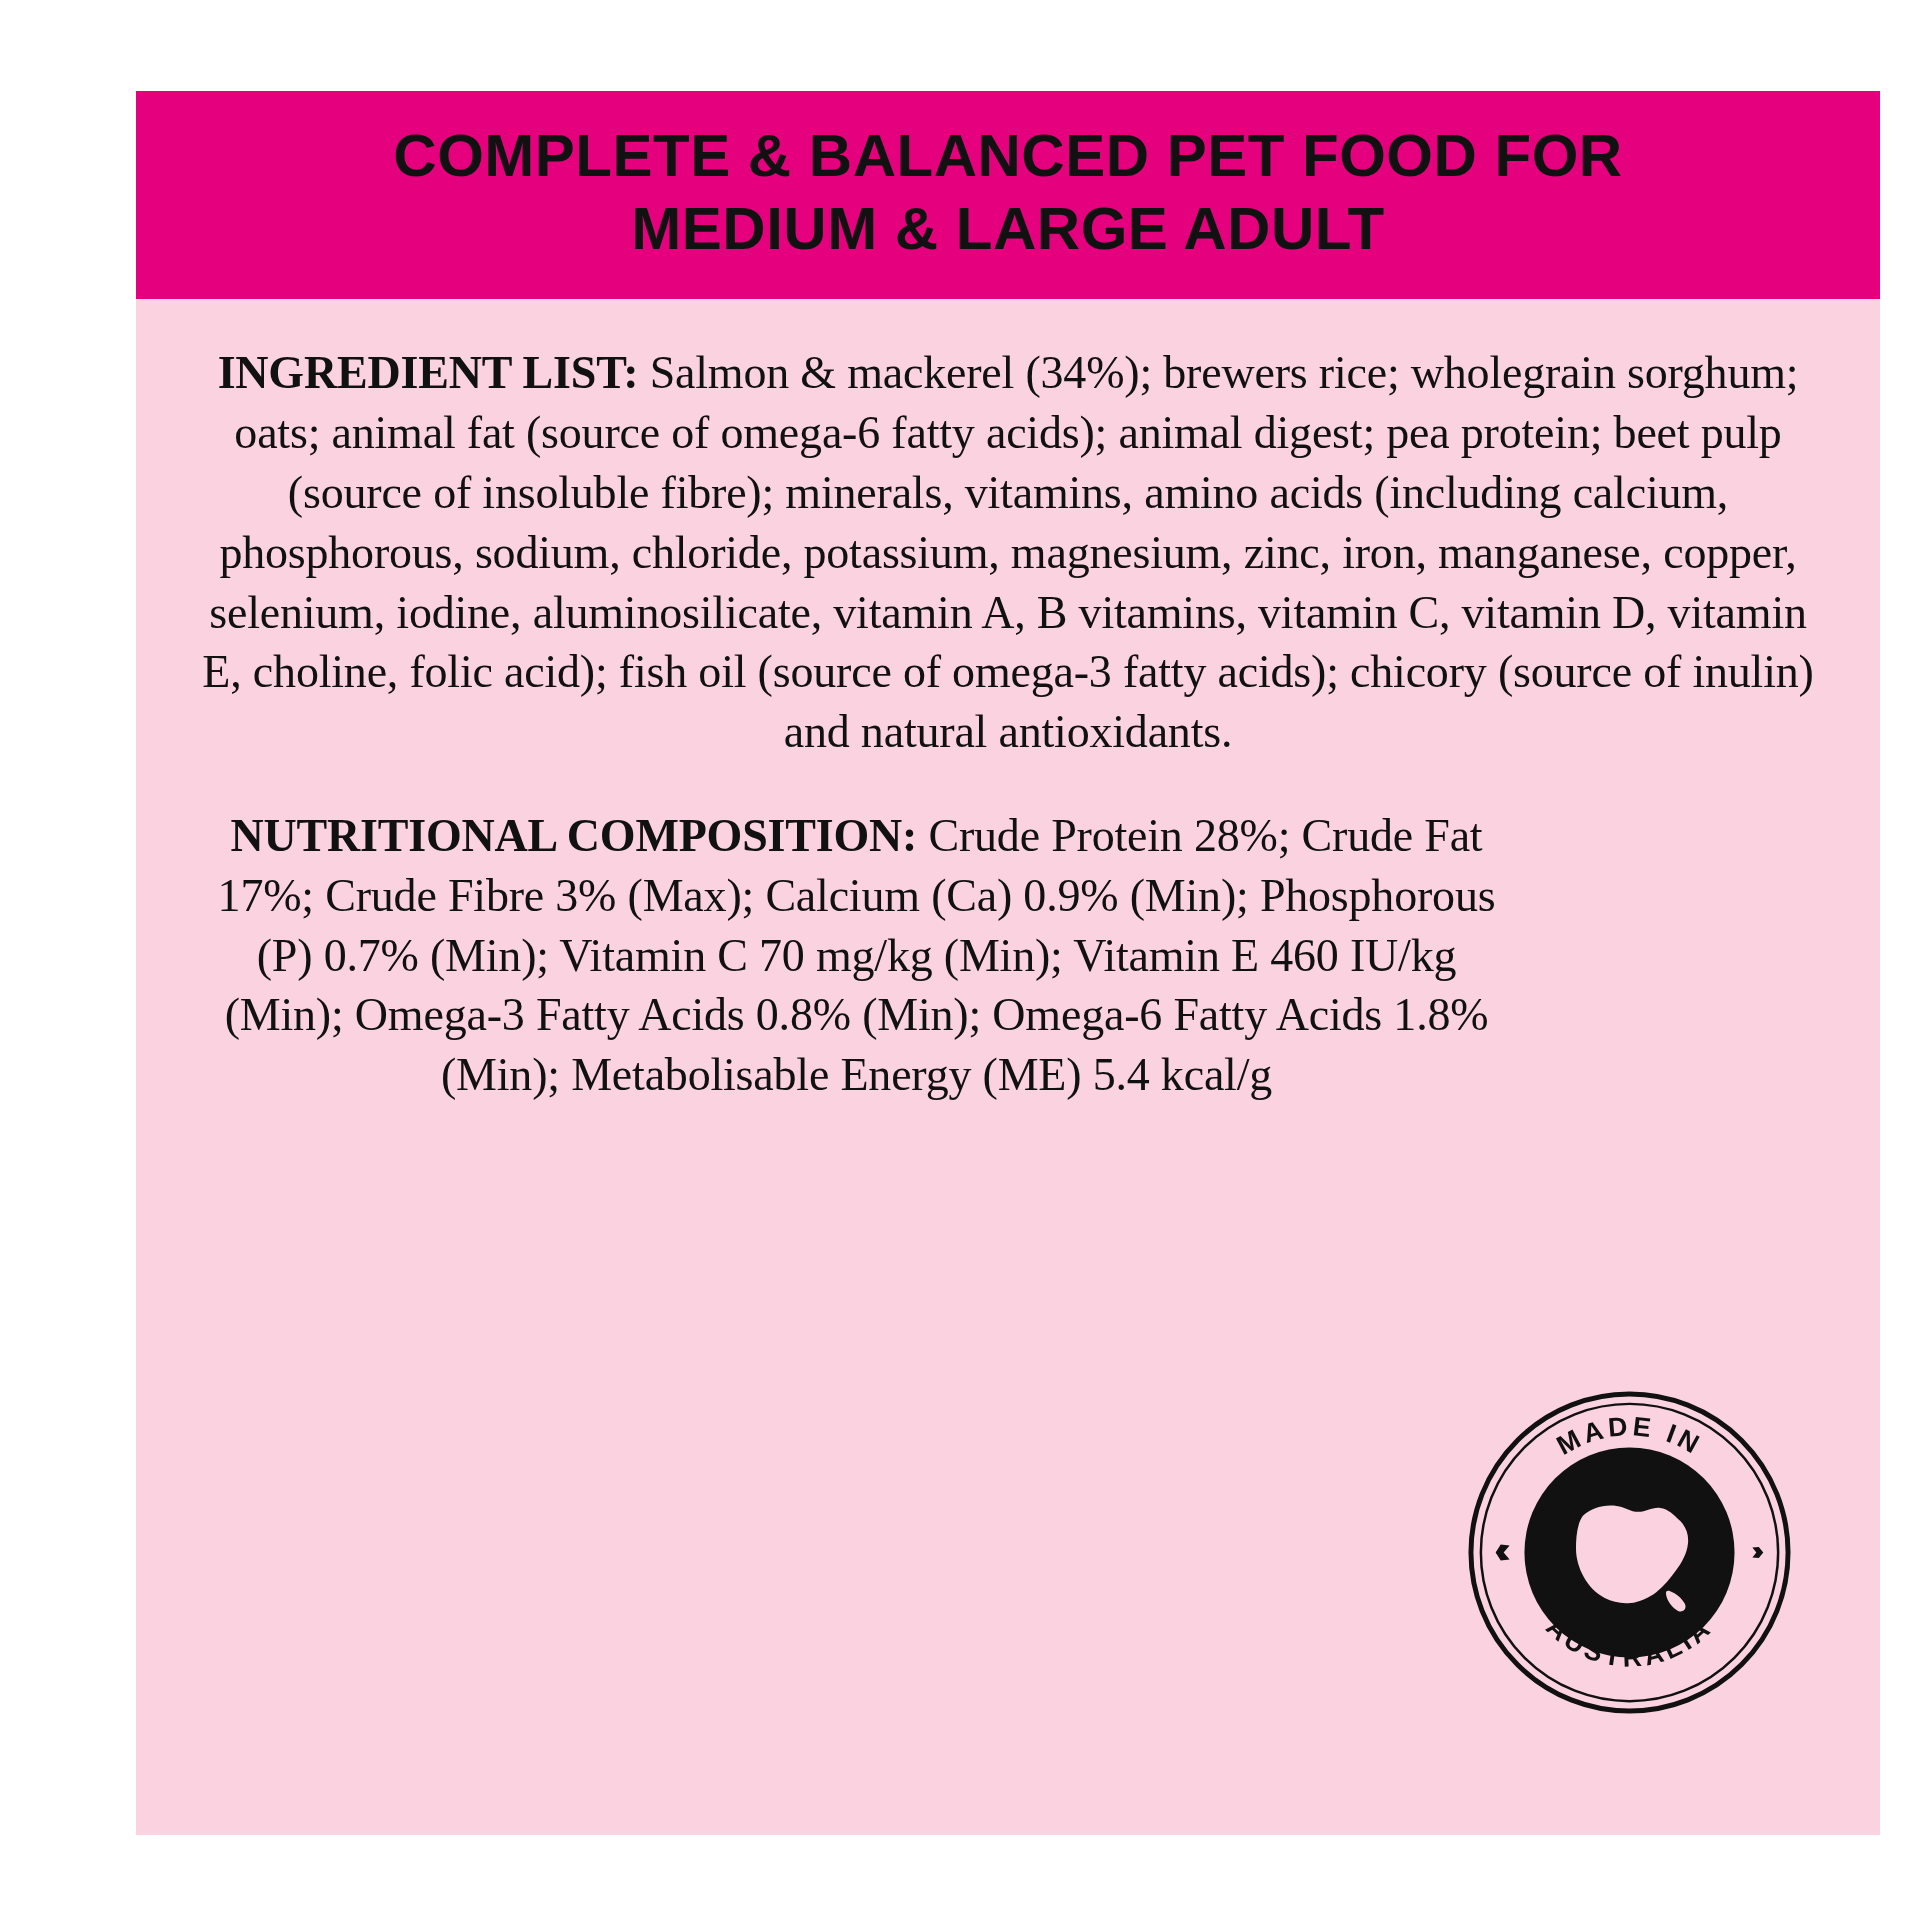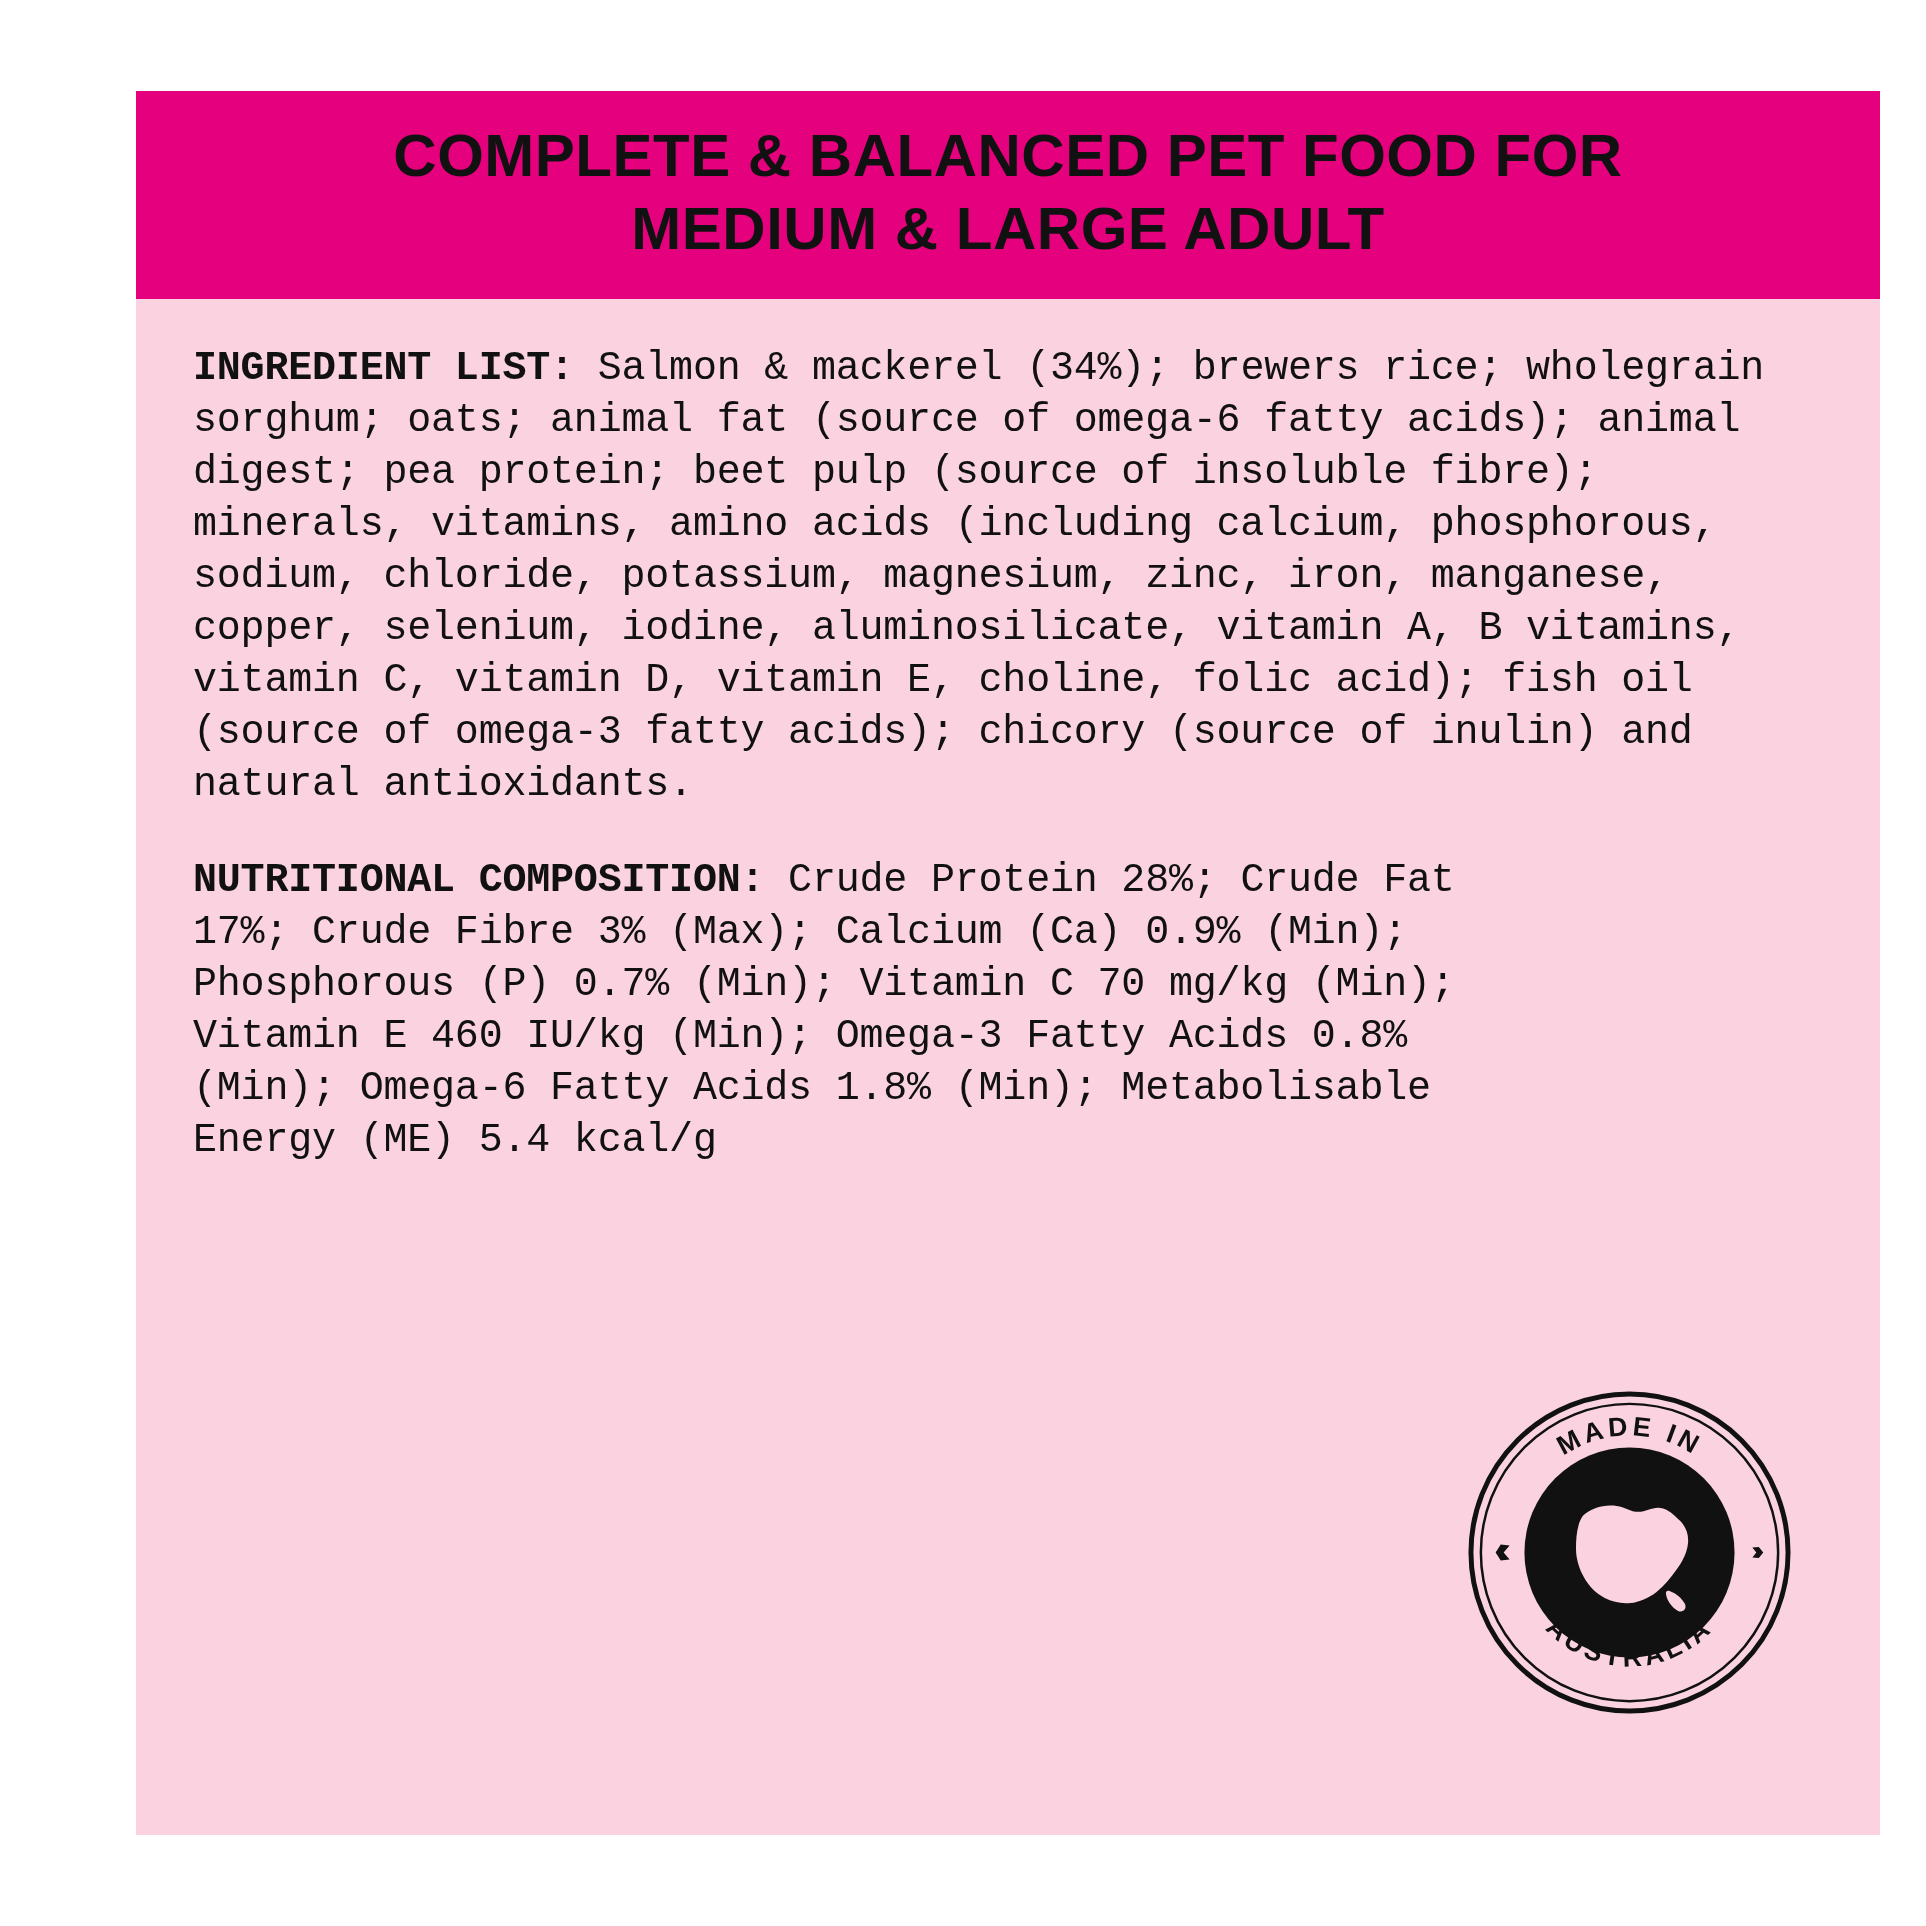--- a/index.html
+++ b/index.html
@@ -39,25 +39,26 @@
     text-transform: uppercase;
     font-family: "Liberation Sans", sans-serif;
     white-space: pre-line;
   }
   .body-area {
     padding: 44px 57px 0 57px;
     box-sizing: border-box;
   }
   .para {
     color: #111111;
-    font-size: 40px;
+    font-size: 46px;
     line-height: 1.30;
     margin: 0 0 44px 0;
-    font-family: Liberation Mono, monospace;
+    font-family: Liberation Serif, serif;
     letter-spacing: -0.2px;
+    text-align: center;
   }
   .para .lbl {
     font-weight: bold;
   }
   .nutri-text {
     max-width: 1327px;
   }
   .badge {
     position: absolute;
     right: 87px;

